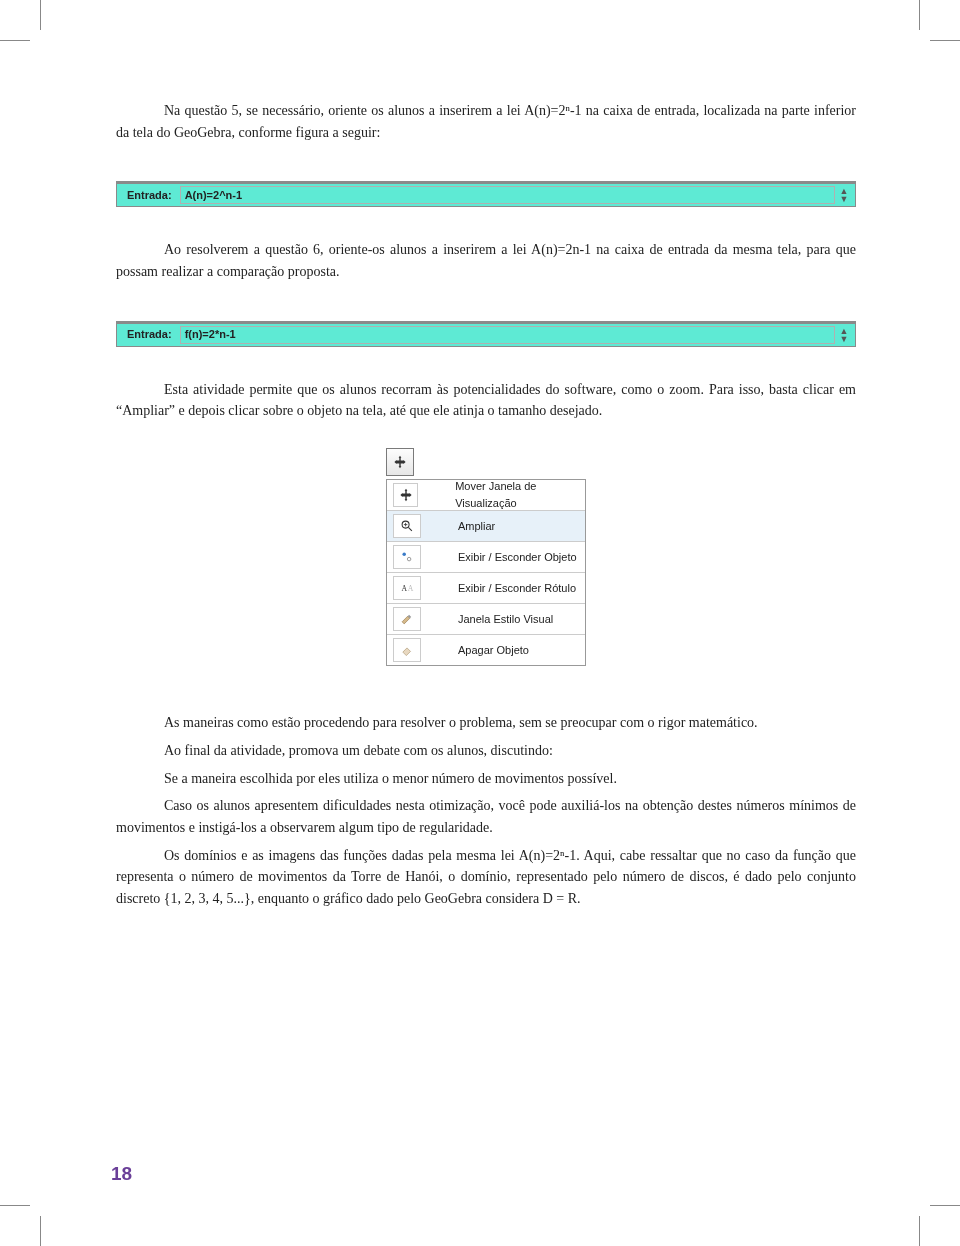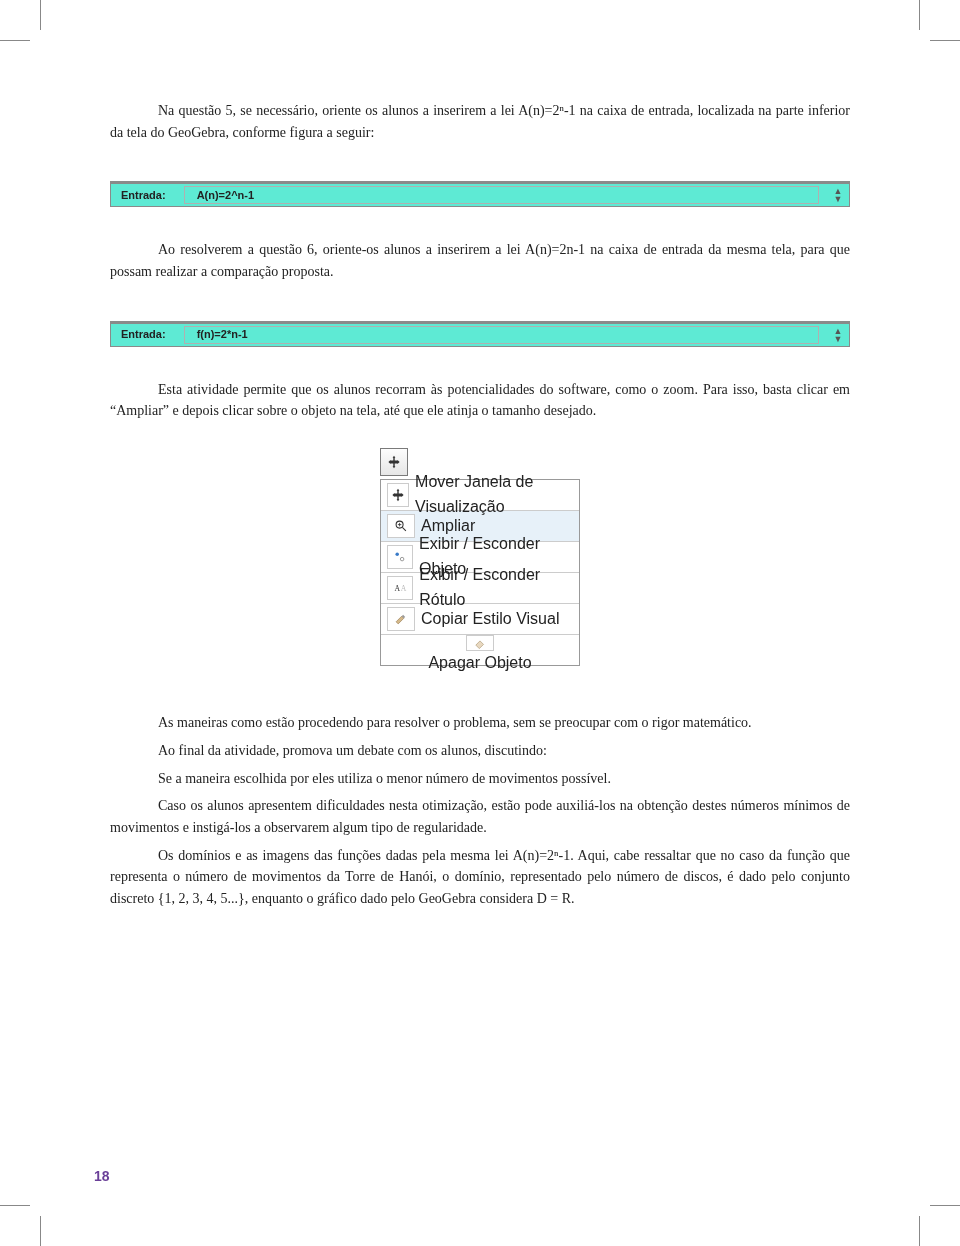--- a/index.html
+++ b/index.html
@@ -9,43 +9,43 @@
   .crop.h{height:1px;width:30px;}
   .crop.v{width:1px;height:30px;}
   .crop.tl-h{top:40px;left:0;}
   .crop.tl-v{top:0;left:40px;}
   .crop.tr-h{top:40px;right:0;}
   .crop.tr-v{top:0;right:40px;}
   .crop.bl-h{bottom:40px;left:0;}
   .crop.bl-v{bottom:0;left:40px;}
   .crop.br-h{bottom:40px;right:0;}
   .crop.br-v{bottom:0;right:40px;}
-  .page{position:absolute;top:100px;left:110px;width:740px;}
+  .page{position:absolute;top:100px;left:116px;width:740px;}
   p{margin:0 0 6px 0;text-align:justify;}
   p.indent{text-indent:48px;}
   .gap{height:20px;}
   .gap-lg{height:32px;}
   
   .inputbar{border:1px solid #8a8a8a;border-top:3px solid #8a8a8a;background:#5eead4;display:flex;align-items:center;height:22px;font-family:Verdana,Geneva,Tahoma,sans-serif;font-size:11px;margin:0 0 0 0;}
   .inputbar .lbl{padding:0 6px 0 10px;font-weight:bold;color:#222;}
   .inputbar .val{font-weight:bold;color:#222;flex:none;}
-  .inputbar .box{flex:1;height:16px;border:1px solid #b0b0b0;margin:0 12px;display:flex;align-items:center;padding-left:12px;}
+  .inputbar .box{flex:1;height:16px;border:1px solid #b0b0b0;margin:0 2px;display:flex;align-items:center;padding-left:4px;}
   .inputbar .spin{width:14px;text-align:center;color:#555;font-size:9px;line-height:8px;padding-right:4px;}
   
   .toolmenu{width:200px;margin:26px auto 26px auto;}
   .toolbtn{width:26px;height:26px;border:1px solid #7a7a7a;background:linear-gradient(#fdfdfd,#e6e6e6);display:flex;align-items:center;justify-content:center;}
   .toolbtn svg{width:14px;height:14px;}
   .menubox{border:1px solid #999;background:#fff;margin-top:3px;}
   .menuitem{display:flex;align-items:center;border-bottom:1px solid #ccc;height:30px;}
-  .menuitem:last-child{border-bottom:none;flex-direction:column;}
+  .menuitem:last-child{border-bottom:none;}
   .menuitem.sel{background:#e7f1f9;}
   .menuitem .mi-icon{width:26px;height:22px;border:1px solid #ccc;margin:0 6px;background:#fff;display:flex;align-items:center;justify-content:center;}
   .menuitem .mi-icon svg{width:14px;height:14px;}
-  .menuitem .mi-lbl{font-family:Verdana,Geneva,Tahoma,sans-serif;font-size:16px;color:#222;}
-  .pagenum{position:absolute;bottom:58px;left:94px;color:#6a3f98;font-weight:bold;font-size:14px;font-family:Arial,Helvetica,sans-serif;}
+  .menuitem .mi-lbl{font-family:Verdana,Geneva,Tahoma,sans-serif;font-size:11px;color:#222;margin-left:31px;}
+  .pagenum{position:absolute;bottom:58px;left:111px;color:#6a3f98;font-weight:bold;font-size:19px;font-family:Arial,Helvetica,sans-serif;}
 </style>
 </head>
 <body>
 
 <div class="crop h tl-h"></div>
 <div class="crop v tl-v"></div>
 <div class="crop h tr-h"></div>
 <div class="crop v tr-v"></div>
 <div class="crop h bl-h"></div>
 <div class="crop v bl-v"></div>
@@ -128,36 +128,36 @@
           </div>
         <span class="mi-lbl">Exibir / Esconder Rótulo</span>
       </div>
       <div class="menuitem">
         <div class="mi-icon">
             <svg viewBox="0 0 20 20">
               <path d="M3 14 L11 6 L14 9 L6 17 Z" fill="#d5b98a" stroke="#8a6b3f" stroke-width="0.8"></path>
               <path d="M11 6 L13 4 L16 7 L14 9 Z" fill="#999"></path>
             </svg>
           </div>
-        <span class="mi-lbl">Copiar Estilo Visual</span>
+        <span class="mi-lbl">Janela Estilo Visual</span>
       </div>
       <div class="menuitem">
         <div class="mi-icon">
             <svg viewBox="0 0 20 20">
               <path d="M4 13 L10 7 L15 12 L9 18 Z" fill="#e8d8c0" stroke="#a08860" stroke-width="0.8"></path>
             </svg>
           </div>
         <span class="mi-lbl">Apagar Objeto</span>
       </div>
     </div>
   </div>
 
   <div class="gap"></div>
 
   <p class="indent">As maneiras como estão procedendo para resolver o problema, sem se preocupar com o rigor matemático.</p>
   <p class="indent">Ao final da atividade, promova um debate com os alunos, discutindo:</p>
   <p class="indent">Se a maneira escolhida por eles utiliza o menor número de movimentos possível.</p>
-  <p class="indent">Caso os alunos apresentem dificuldades nesta otimização, estão pode auxiliá-los na obtenção destes números mínimos de movimentos e instigá-los a observarem algum tipo de regularidade.</p>
+  <p class="indent">Caso os alunos apresentem dificuldades nesta otimização, você pode auxiliá-los na obtenção destes números mínimos de movimentos e instigá-los a observarem algum tipo de regularidade.</p>
   <p class="indent">Os domínios e as imagens das funções dadas pela mesma lei A(n)=2ⁿ-1. Aqui, cabe ressaltar que no caso da função que representa o número de movimentos da Torre de Hanói, o domínio, representado pelo número de discos, é dado pelo conjunto discreto {1, 2, 3, 4, 5...}, enquanto o gráfico dado pelo GeoGebra considera D = R.</p>
 
 </div>
 
 <div class="pagenum">18</div>
 
 </body></html>

